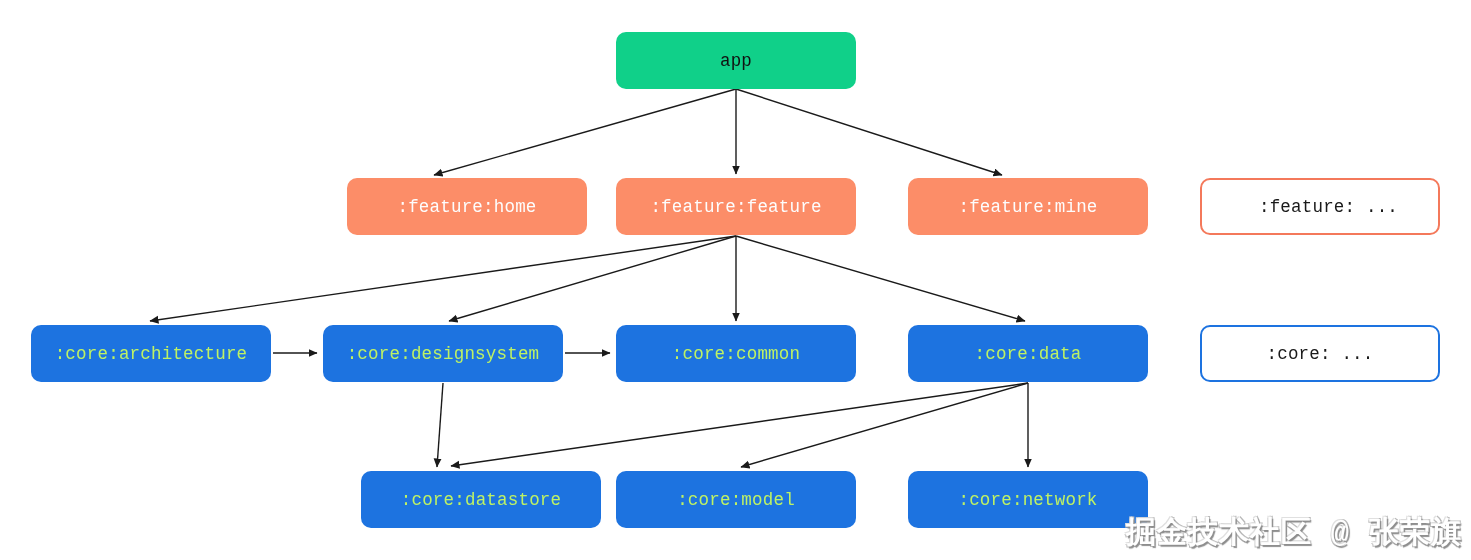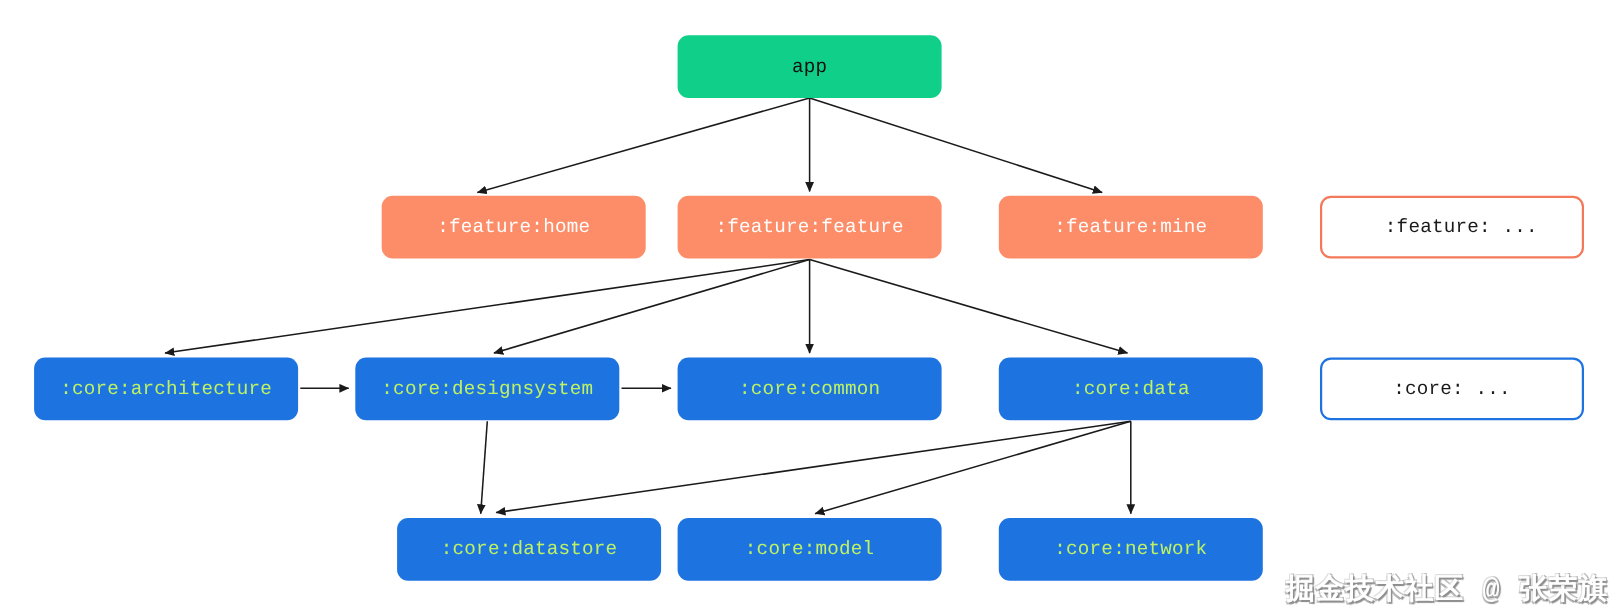--- a/index.html
+++ b/index.html
@@ -32,21 +32,21 @@
   }
   .n-app   { background: #10d089; color: #111111; }
   .n-feat  { background: #fc8d68; color: #fdfdfd; }
   .n-core  { background: #1d73e0; color: #bef264; }
   .n-feat-outline { background: #ffffff; border: 2px solid #f4795b; color: #1a1a1a; }
   .n-core-outline { background: #ffffff; border: 2px solid #1d73e0; color: #1a1a1a; }
   #watermark {
     position: absolute;
     right: 9px;
     bottom: 7px;
-    font-size: 26px;
+    font-size: 30px;
     font-weight: bold;
     color: #ffffff;
     letter-spacing: 1px;
     text-shadow: 1.5px 1.5px 1px #8d8d8d, -1px -1px 0 #e0e0e0, 1px -1px 0 #bbbbbb, -1px 1px 0 #bbbbbb;
     white-space: nowrap;
   }
 </style>
 </head>
 <body>
 

